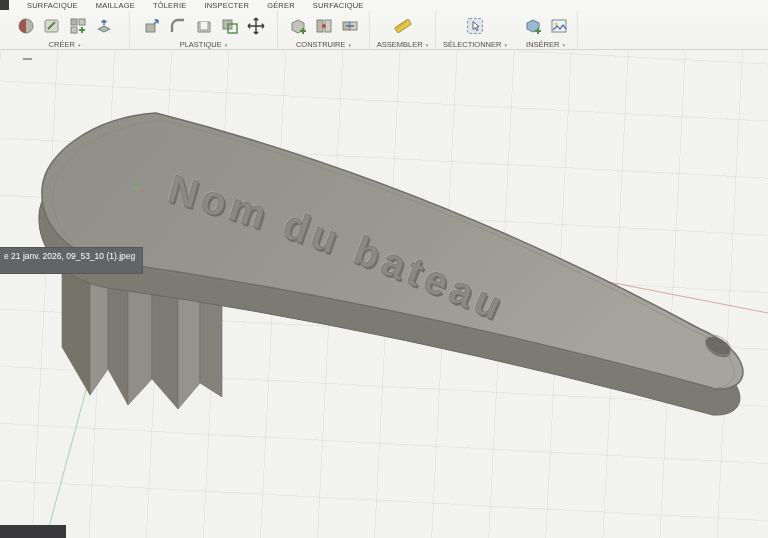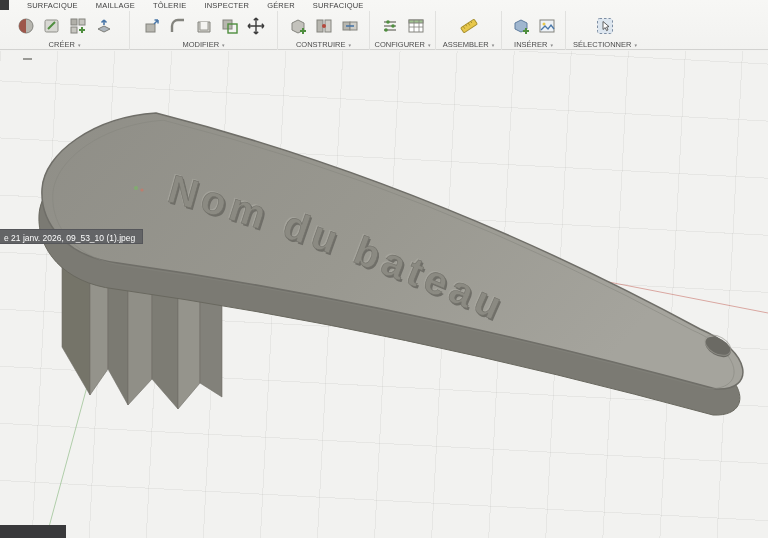--- a/index.html
+++ b/index.html
@@ -50,23 +50,23 @@
   .viewport {
     position: absolute; top: 51px; left: 0; width: 768px; height: 487px;
     background-color: #f2f2f0;
     background-image:
       repeating-linear-gradient(93deg, rgba(110,110,105,.09) 0 1px, transparent 1px 57px),
       repeating-linear-gradient(3deg,  rgba(110,110,105,.09) 0 1px, transparent 1px 57px);
   }
   .scene { position: absolute; inset: 0; width: 768px; height: 487px; }
 
   .file-label {
-    position: absolute; left: 0; top: 178px;
+    position: absolute; left: 0; top: 196px;
     background: #636466; color: #fdfdfd;
-    font-size: 8.5px; line-height: 1; padding: 4px 7px 0 4px;
+    font-size: 8.5px; line-height: 1; padding: 4px 7px 12px 4px;
     border: 1px solid #55565a; border-left: none;
     white-space: nowrap; z-index: 6;
   }
   .browser-dash {
     position: absolute; left: 23px; top: 7px; width: 9px; height: 2px;
     background: #9a9a96; z-index: 6;
   }
   .taskbar-fragment {
     position: absolute; left: 0; bottom: 0; width: 66px; height: 13px;
     background: #39393b; z-index: 6;
@@ -156,21 +156,21 @@
               <rect x="8" y="8" width="9" height="9" fill="none" stroke="#4e8e3e" stroke-width="1.4"></rect>
             </svg>
         </span>
         <span class="icon-btn">
           <svg viewBox="0 0 20 20">
               <path d="M10 2 v16 M2 10 h16 M10 2 l-2.2 2.2 M10 2 l2.2 2.2 M10 18 l-2.2 -2.2 M10 18 l2.2 -2.2 M2 10 l2.2 -2.2 M2 10 l2.2 2.2 M18 10 l-2.2 -2.2 M18 10 l-2.2 2.2" stroke="#3c3c3c" stroke-width="1.4" fill="none"></path>
             </svg>
         </span>
       </div>
       <div class="group-label">
-        <span>MODIFIER</span>
+        <span>PLASTIQUE</span>
           <span class="caret">▾</span>
       </div>
     </div>
 
     <div class="group" style="width:92px">
       <div class="group-icons">
         <span class="icon-btn">
           <svg viewBox="0 0 20 20">
               <path d="M4 7 l6 -3 6 3 v7 l-6 3 -6 -3 z" fill="#c3c2bc" stroke="#84847e"></path>
               <path d="M15 12 v6 M12 15 h6" stroke="#4e8e3e" stroke-width="2"></path>
@@ -190,95 +190,72 @@
               <path d="M6 10 h8" stroke="#4a77a8" stroke-width="1.6"></path>
             </svg>
         </span>
       </div>
       <div class="group-label">
         <span>CONSTRUIRE</span>
           <span class="caret">▾</span>
       </div>
     </div>
 
-    <div class="group" style="width:66px">
-      <div class="group-icons">
-        <span class="icon-btn">
-          <svg viewBox="0 0 20 20">
-              <path d="M4 6 h12 M4 10 h12 M4 14 h12" stroke="#84847e" stroke-width="1.4"></path>
-              <circle cx="8" cy="6" r="1.8" fill="#4e8e3e"></circle>
-              <circle cx="13" cy="10" r="1.8" fill="#4e8e3e"></circle>
-              <circle cx="6" cy="14" r="1.8" fill="#4e8e3e"></circle>
-            </svg>
-        </span>
-        <span class="icon-btn">
-          <svg viewBox="0 0 20 20">
-              <rect x="3" y="4" width="14" height="12" fill="#ffffff" stroke="#84847e"></rect>
-              <rect x="3" y="4" width="14" height="3" fill="#9fc28f" stroke="#84847e"></rect>
-              <path d="M3 11 h14 M8 4 v12 M13 4 v12" stroke="#84847e" stroke-width="0.8"></path>
-            </svg>
-        </span>
-      </div>
-      <div class="group-label">
-        <span>CONFIGURER</span>
-          <span class="caret">▾</span>
-      </div>
-    </div>
 
 
     <div class="group" style="width:66px">
       <div class="group-icons">
         <span class="icon-btn">
           <svg viewBox="0 0 20 20">
               <g transform="rotate(-33 10 10)">
                 <rect x="2" y="7" width="16" height="6" rx="1" fill="#e8c84a" stroke="#a8902e"></rect>
                 <path d="M5 7 v3 M8 7 v2 M11 7 v3 M14 7 v2" stroke="#a8902e" stroke-width="0.9"></path>
               </g>
             </svg>
         </span>
       </div>
       <div class="group-label">
         <span>ASSEMBLER</span>
           <span class="caret">▾</span>
       </div>
     </div>
 
+    <div class="group" style="width:78px; border-right:none">
+      <div class="group-icons">
+        <span class="icon-btn">
+          <svg viewBox="0 0 20 20">
+              <rect x="2.5" y="2.5" width="15" height="15" rx="2" fill="#dde6ef" stroke="#7d8ea3" stroke-dasharray="2.5 2"></rect>
+              <path d="M8 5.5 L8 13.5 L10.2 11.6 L11.6 14.6 L13 13.9 L11.6 11 L14 10.6 Z" fill="#ffffff" stroke="#3c3c3c" stroke-width="0.8"></path>
+            </svg>
+        </span>
+      </div>
+      <div class="group-label">
+        <span>SÉLECTIONNER</span>
+          <span class="caret">▾</span>
+      </div>
+    </div>
+
     <div class="group" style="width:64px">
       <div class="group-icons">
         <span class="icon-btn">
           <svg viewBox="0 0 20 20">
               <path d="M4 7 l6 -3 6 3 v6 l-6 3 -6 -3 z" fill="#9fb6cf" stroke="#5f7d9e"></path>
               <path d="M15 12 v6 M12 15 h6" stroke="#4e8e3e" stroke-width="2"></path>
             </svg>
         </span>
         <span class="icon-btn">
           <svg viewBox="0 0 20 20">
               <rect x="3" y="4" width="14" height="12" fill="#eef2f6" stroke="#84847e"></rect>
               <circle cx="7" cy="8" r="1.5" fill="#e8c84a"></circle>
               <path d="M4 14 l4 -4 3 3 3 -4 3 4" fill="none" stroke="#4a77a8" stroke-width="1.3"></path>
             </svg>
         </span>
       </div>
       <div class="group-label">
         <span>INSÉRER</span>
-          <span class="caret">▾</span>
-      </div>
-    </div>
-
-    <div class="group" style="width:78px; border-right:none">
-      <div class="group-icons">
-        <span class="icon-btn">
-          <svg viewBox="0 0 20 20">
-              <rect x="2.5" y="2.5" width="15" height="15" rx="2" fill="#dde6ef" stroke="#7d8ea3" stroke-dasharray="2.5 2"></rect>
-              <path d="M8 5.5 L8 13.5 L10.2 11.6 L11.6 14.6 L13 13.9 L11.6 11 L14 10.6 Z" fill="#ffffff" stroke="#3c3c3c" stroke-width="0.8"></path>
-            </svg>
-        </span>
-      </div>
-      <div class="group-label">
-        <span>SÉLECTIONNER</span>
           <span class="caret">▾</span>
       </div>
     </div>
 
   </div>
 </div>
 
 <div class="viewport">
   <div class="browser-dash"></div>
 

